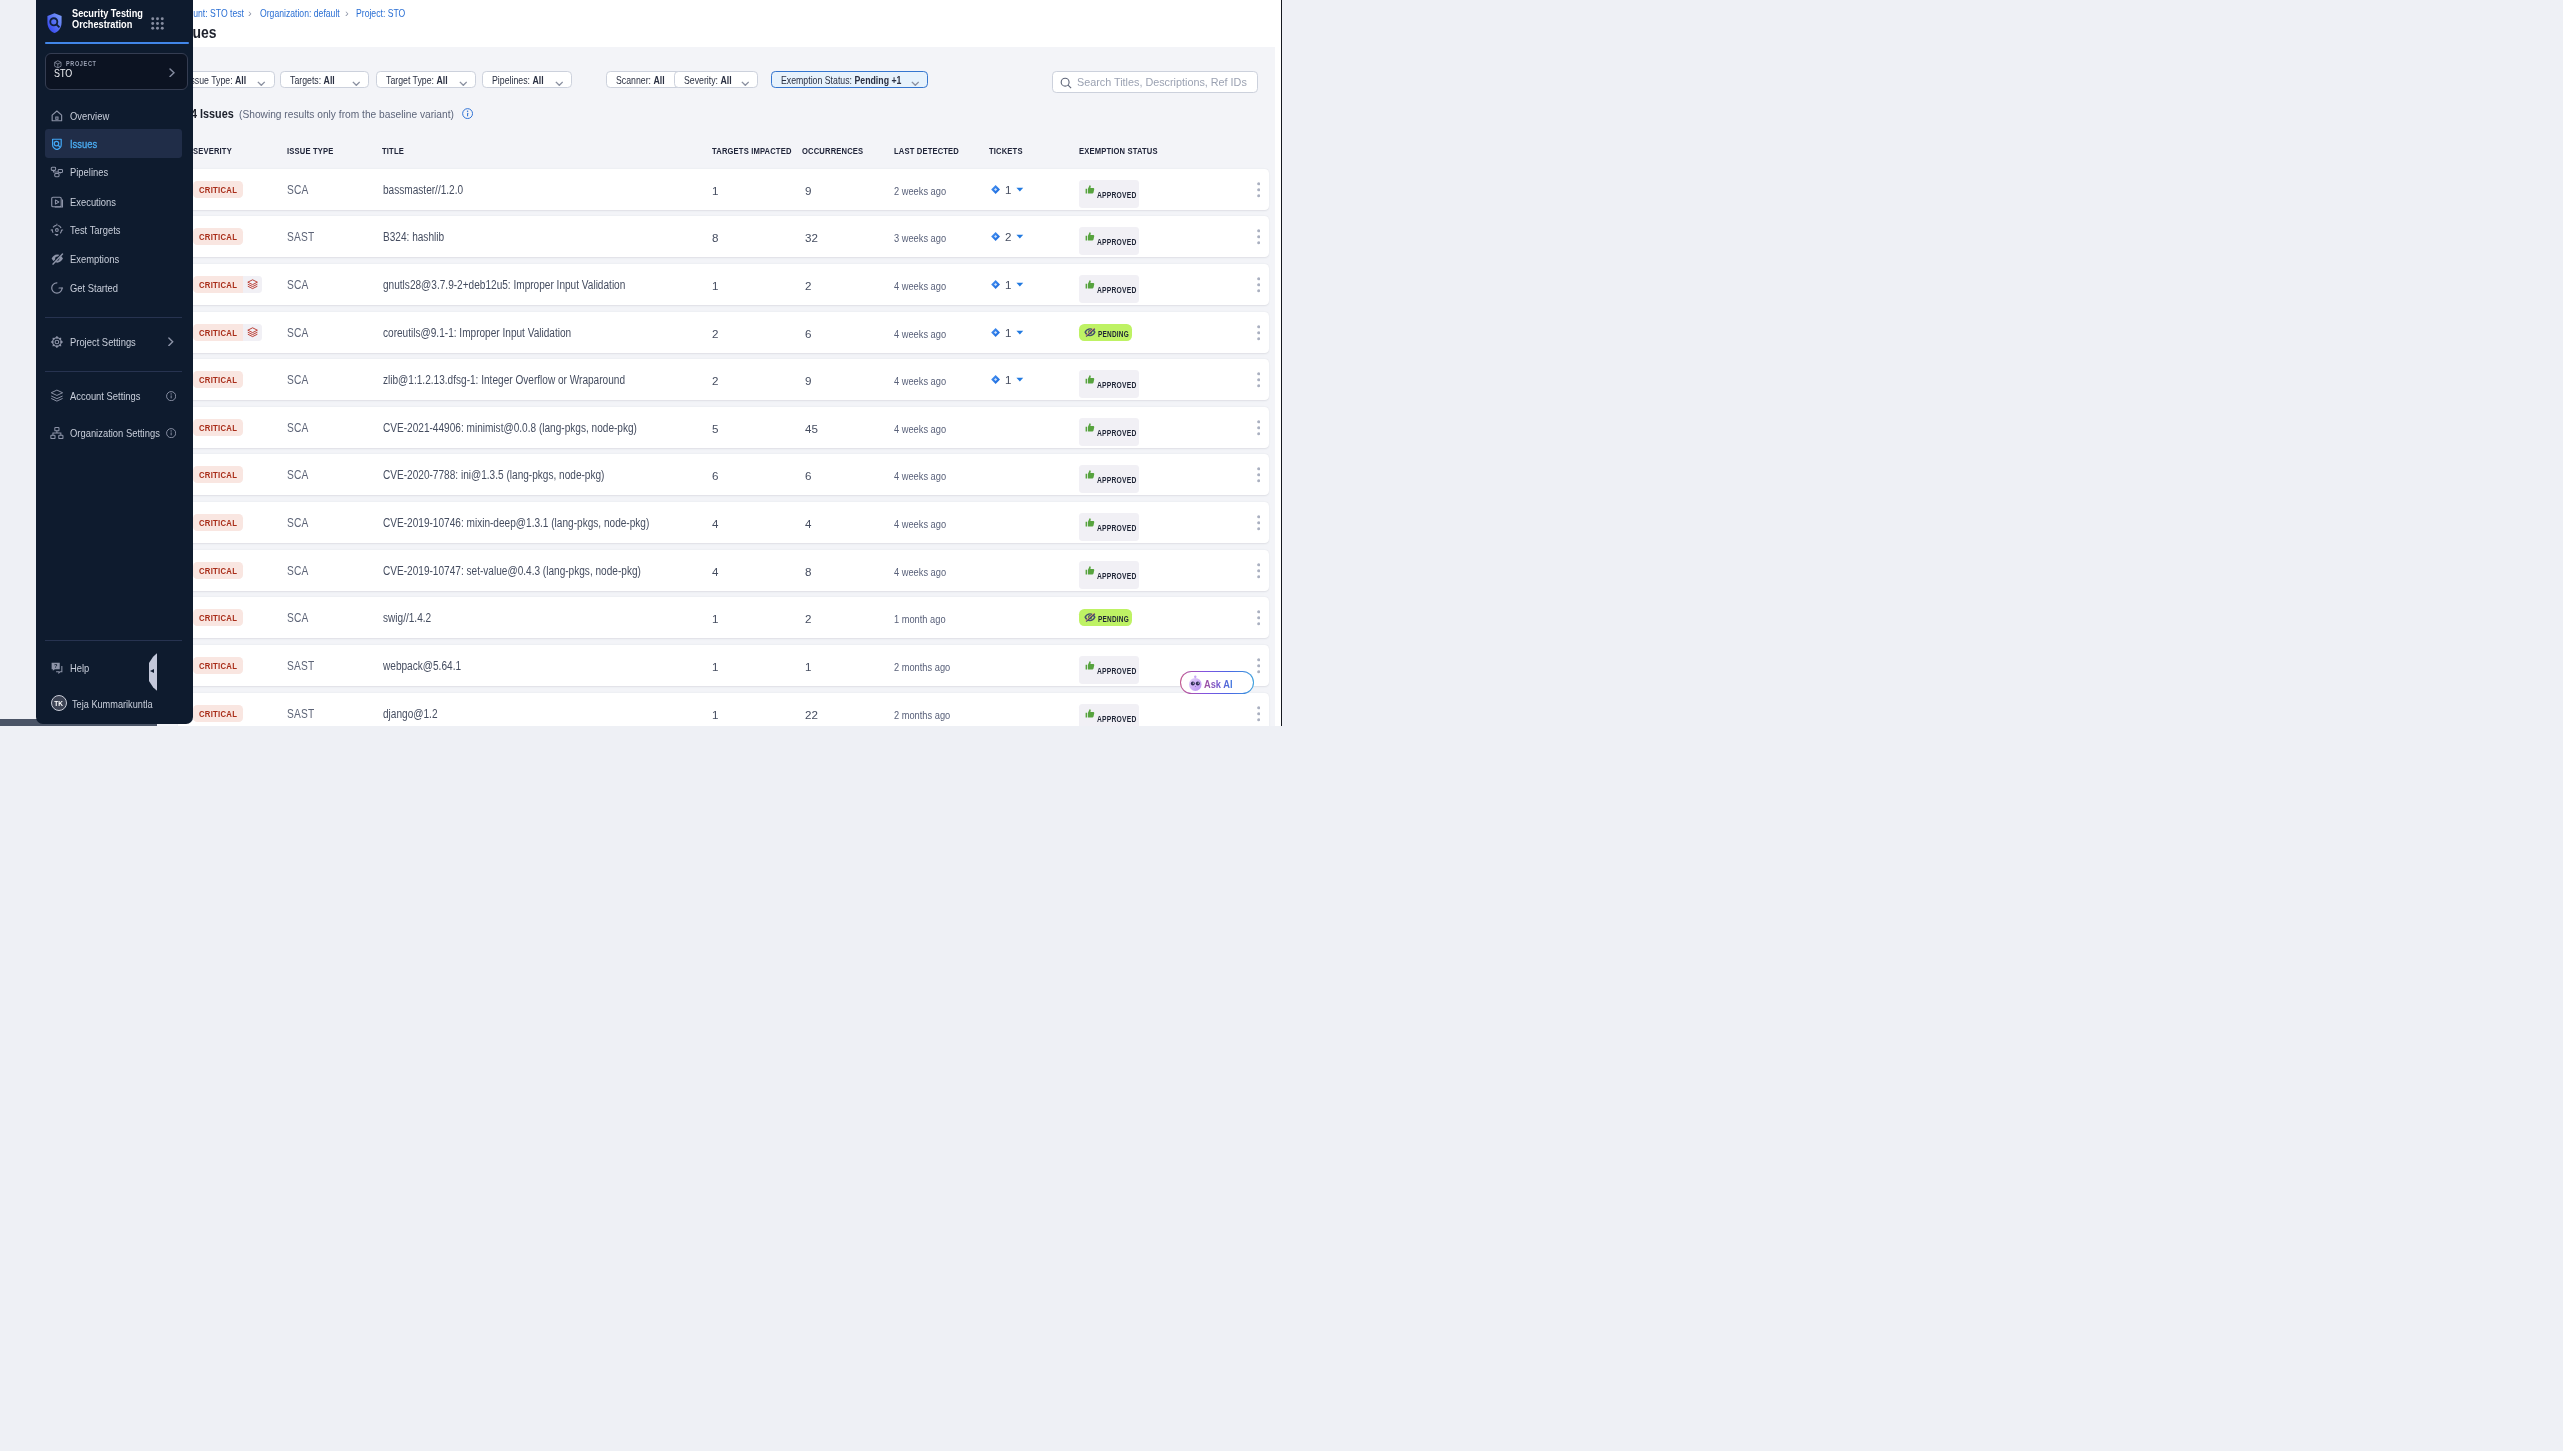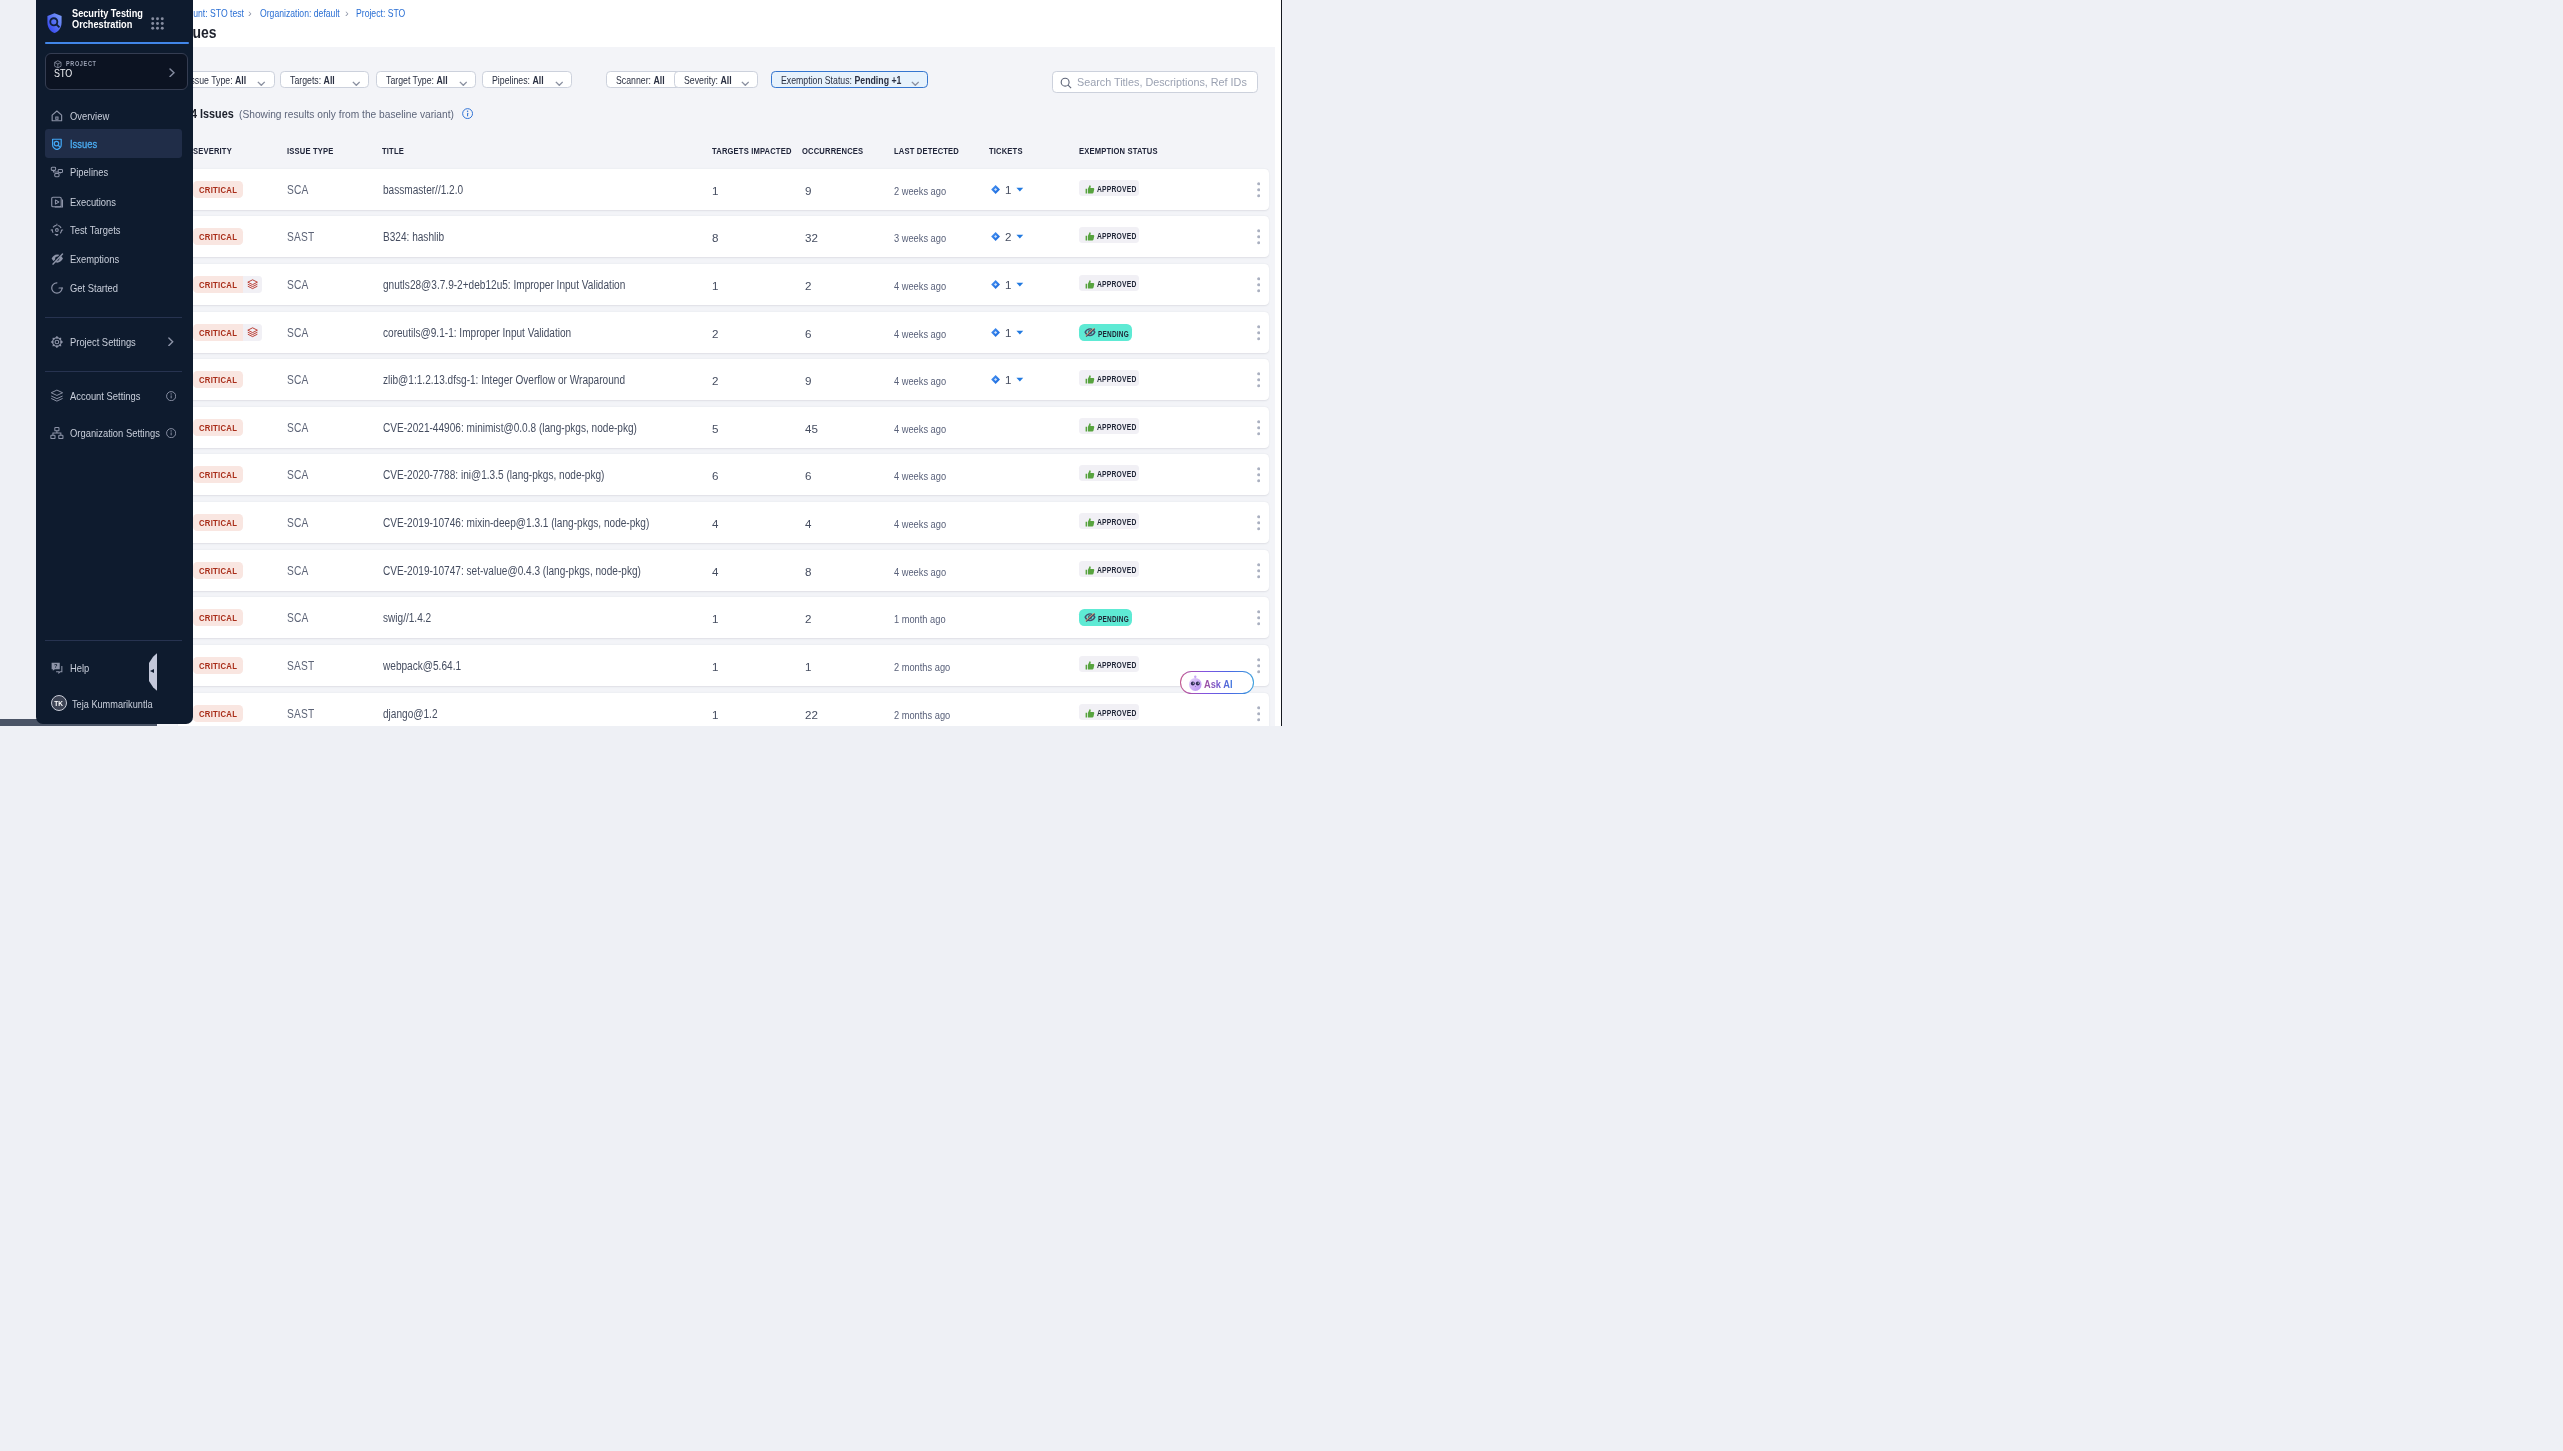--- a/index.html
+++ b/index.html
@@ -53,25 +53,25 @@
   .sevl svg { position:absolute; left:4.3px; top:3px; }
   .ity { position:absolute; left:109px; top:50%; transform:translateY(-50%) scaleX(0.85); transform-origin:left center; font-size:12px; color:#5d6477; letter-spacing:0.2px; }
   .ttl { position:absolute; left:205px; top:50%; transform:translateY(-50%) scaleX(0.84); transform-origin:left center; font-size:12px; color:#454d60; white-space:nowrap; }
   .n1 { position:absolute; left:534px; top:50%; transform:translateY(-50%); font-size:11.6px; color:#454d60; }
   .n2 { position:absolute; left:627px; top:50%; transform:translateY(-50%); font-size:11.6px; color:#454d60; }
   .dt { position:absolute; left:716px; top:50%; transform:translateY(-50%) scaleX(0.8); transform-origin:left center; font-size:11.6px; color:#59617a; }
   .tick { position:absolute; left:812px; top:15px; height:11.2px; }
   .tick .tj { position:absolute; left:0; top:0; }
   .tick .tc { position:absolute; left:15px; top:-0.4px; font-size:11.6px; line-height:11.6px; color:#454d60; }
   .tick .ca { position:absolute; left:26px; top:3.4px; }
-  .chip { position:absolute; left:901px; top:10.8px; height:16px; border-radius:3.4px; }
+  .chip { position:absolute; left:901px; top:10.8px; height:28px; border-radius:3.4px; }
   .chip svg { position:absolute; left:4.7px; top:4.3px; }
   .chip i { position:absolute; left:18px; top:50%; transform:translateY(-50%) scaleX(0.71); transform-origin:left center; font-style:normal; font-size:9.5px; font-weight:bold; letter-spacing:0.3px; color:#1e2435; }
   .chip.ap { background:#f1f0f5; width:60px; }
-  .chip.pe { background:#5eead4; width:53px; border-radius:5.2px; height:17px; top:12px; }
+  .chip.pe { background:#bef264; width:53px; border-radius:5.2px; height:17px; top:12px; }
   .chip.pe svg { left:4.7px; top:3.4px; }
   .chip.pe i { left:18.5px; transform:translateY(-50%) scaleX(0.68); }
   .dots { position:absolute; left:1079px; top:13.3px; }
 
   #askai { position:absolute; left:1180px; top:671px; width:74px; height:23px; border-radius:12px; background:linear-gradient(#fff,#fff) padding-box, linear-gradient(90deg,#c2558c,#8253e0,#4b66e4,#3a9fdc) border-box; border:1.3px solid transparent; }
   #askai .t { position:absolute; left:23px; top:50%; transform:translateY(-50%) scaleX(0.8); transform-origin:left center; font-weight:bold; font-size:11.6px; background:linear-gradient(90deg,#a4509b,#6d51ce,#3f7ae0); -webkit-background-clip:text; background-clip:text; color:transparent; }
 
   #collapse { position:absolute; left:149px; top:653px; width:8.2px; height:38px; background:#c3c8da; clip-path:polygon(100% 0, 100% 100%, 50% 90%, 0 74%, 0 26%, 50% 10%); }
   #collapse:after { content:""; position:absolute; left:1.4px; top:16.3px; border-right:4.6px solid #111d31; border-top:2.8px solid transparent; border-bottom:2.8px solid transparent; }
 </style>

